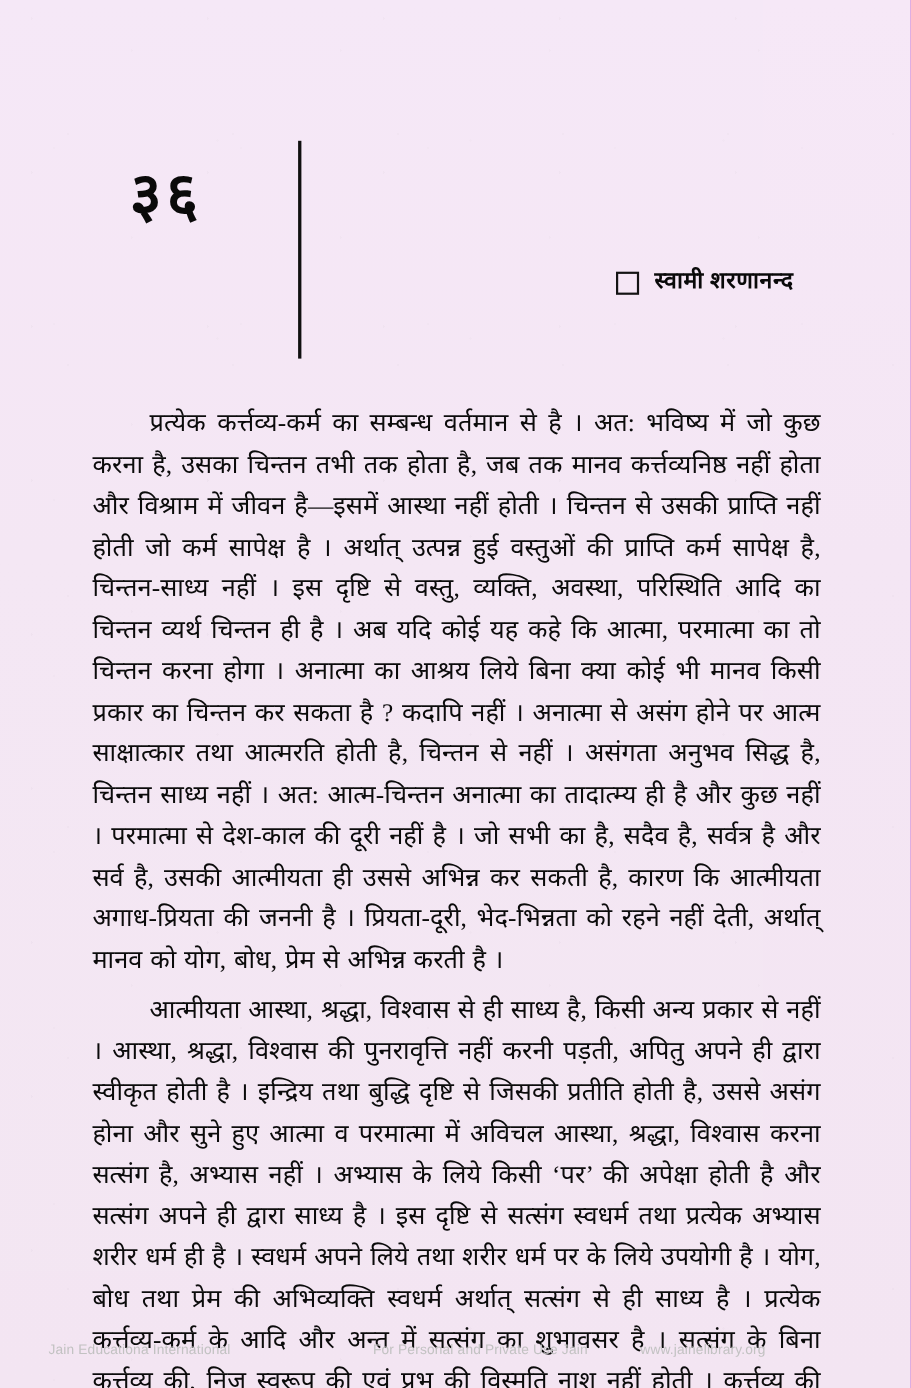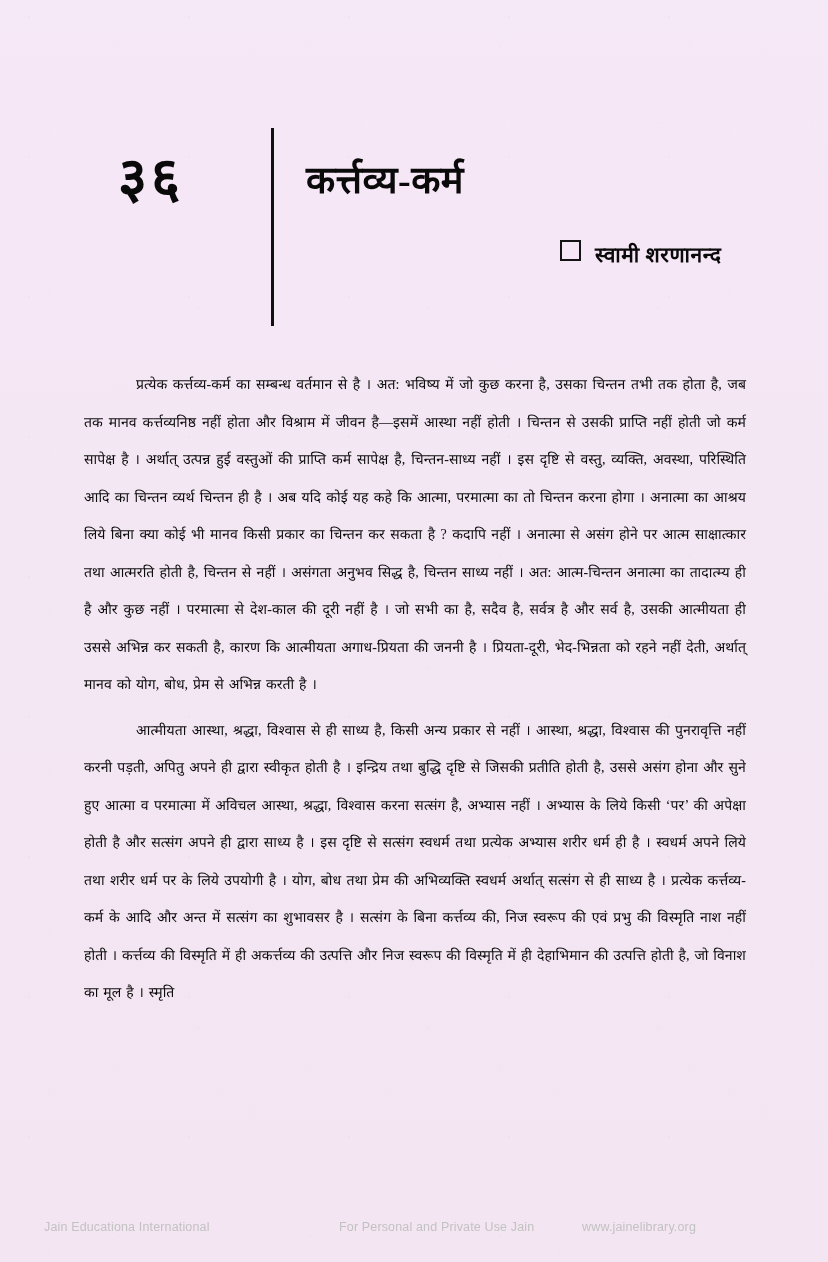--- a/index.html
+++ b/index.html
@@ -79,21 +79,21 @@
     line-height: 1.1;
     color: #0a0a0a;
     white-space: nowrap;
   }
 
   .byline {
     position: absolute;
     left: 533px;
     top: 240px;
     display: flex;
-    align-items: flex-start;
+    align-items: flex-end;
     gap: 14px;
     padding-left: 27px;
   }
 
   .byline-bullet {
     width: 17px;
     height: 17px;
     border: 2px solid #141414;
     background: transparent;
     flex: 0 0 auto;
@@ -111,21 +111,21 @@
   
   .body-text {
     position: absolute;
     left: 84px;
     top: 366px;
     width: 662px;
   }
 
   .para {
     font-family: "Liberation Serif", "DejaVu Serif", serif;
-    font-size: 14px;
+    font-size: 23px;
     line-height: 37.5px;
     text-align: justify;
     text-align-last: left;
     color: #0b0b0b;
     margin: 0;
     letter-spacing: 0.1px;
     word-spacing: 1.2px;
   }
 
   .para + .para {
@@ -164,21 +164,20 @@
 <body>
 
 <div class="page">
 
   <div class="header">
 
     <div class="chapter-number">३६</div>
 
     <div class="header-rule"></div>
 
-    <div class="chapter-title">कर्त्तव्य-कर्म</div>
 
     <div class="byline">
       <span class="byline-bullet"></span>
       <span class="byline-name">स्वामी शरणानन्द</span>
     </div>
 
   </div>
 
   <div class="body-text">
 

